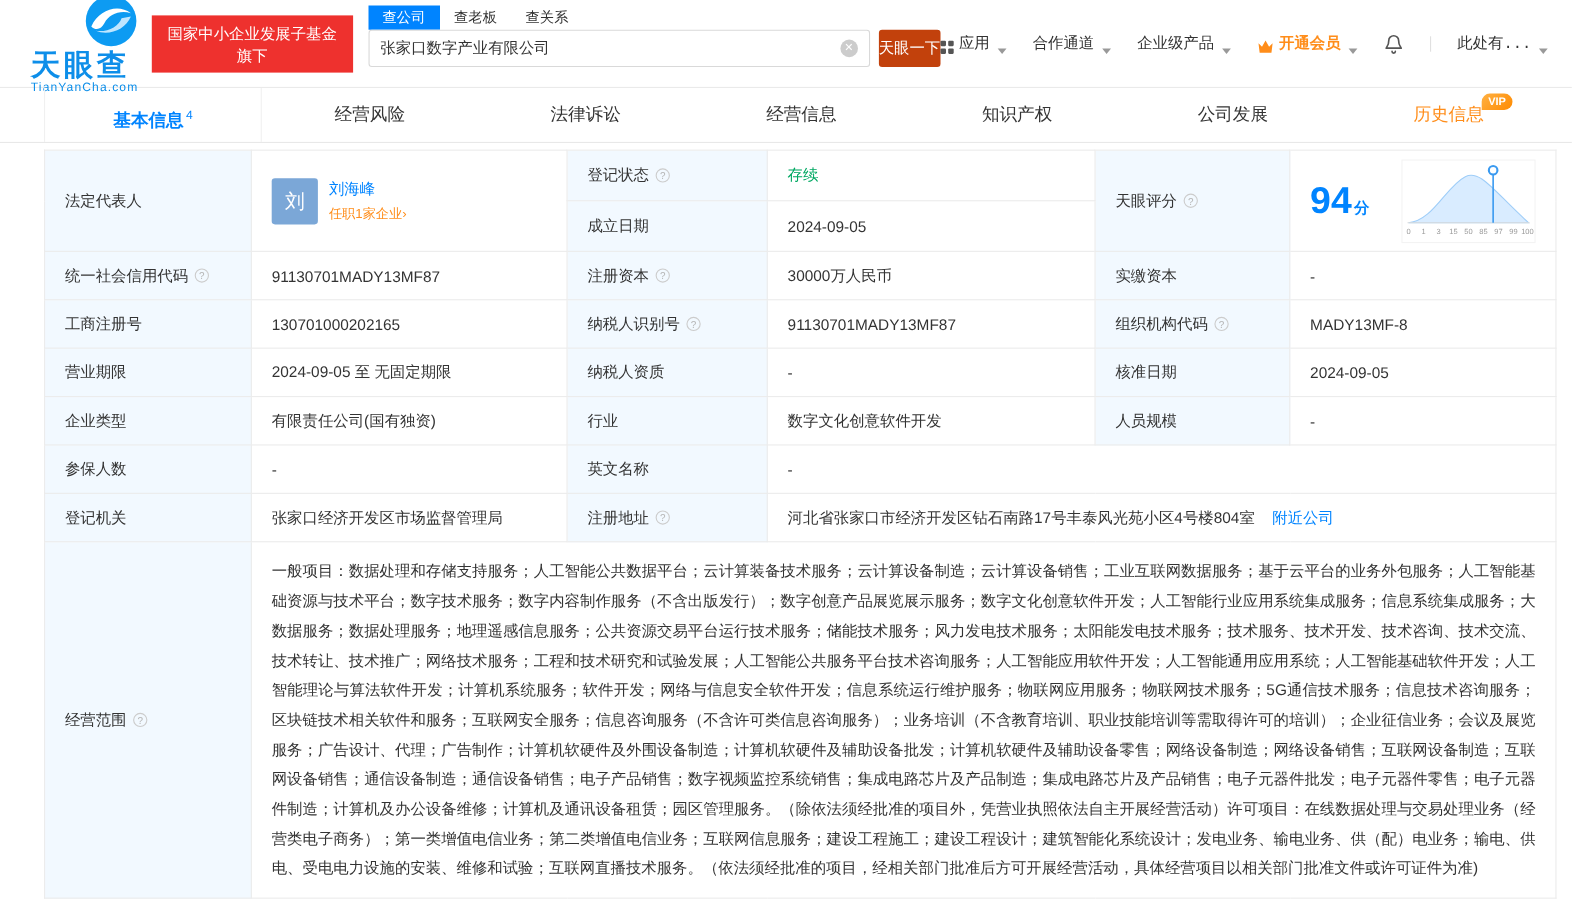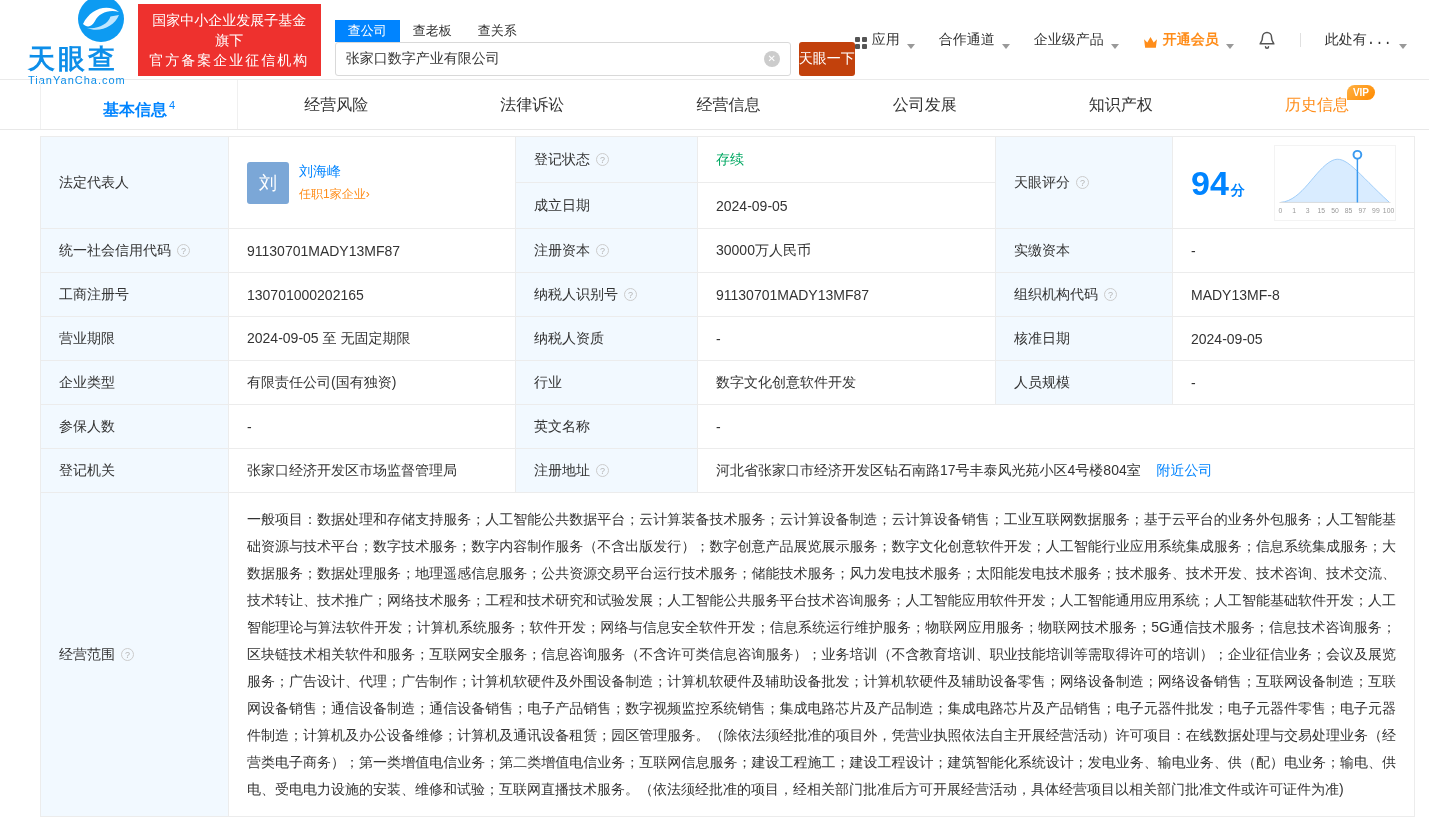--- a/index.html
+++ b/index.html
@@ -10,21 +10,21 @@
   .topbar { height:80px; display:flex; align-items:center; padding:0 22px;
     border-bottom:1px solid #eaeaea; background:#fff; }
   .logo { display:flex; align-items:flex-end; cursor:pointer;flex-direction:column; }
   .logo-text { margin-left:6px; }
   .logo-name { font-size:27px; font-weight:bold; color:#0d8ee9; letter-spacing:3px; line-height:30px; }
   .logo-domain { font-size:11px; color:#0d8ee9; letter-spacing:1px; }
   .gov-badge { margin-left:12px; background:#ee312e; color:#fff; width:198px; padding:6px 8px;
     text-align:center; font-size:14px; line-height:20px; }
   .gov-badge .l2 { letter-spacing:2px; }
 
-  .search-area { margin-left:14px; height:80px; padding-top:20px; }
+  .search-area { margin-left:14px; height:80px; padding-top:5px; }
   .search-tabs { display:flex; height:22px; }
   .search-tab { font-size:13px; padding:0 13px; line-height:22px; cursor:pointer; color:#333; }
   .search-tab.active { background:#0084ff; color:#fff; }
   .search-row { display:flex; margin-top:0; align-items:center; }
   .search-box { width:456px; height:34px; border:1px solid #d9d9d9; border-radius:3px;
     display:flex; align-items:center; padding:0 10px; background:#fff; }
   .search-input { flex:1; border:none; outline:none; font-size:14px; color:#333; background:transparent;
     font-family:inherit; }
   .clear-icon { width:16px; height:16px; border-radius:50%; background:#ccc; color:#fff;
     font-size:10px; line-height:16px; text-align:center; cursor:pointer; flex:0 0 16px; }
@@ -90,21 +90,20 @@
       <path d="M43 21 C38 33 23 39 11 34 C22 35.5 32 30 34.5 22.5 Z" fill="#bfe6ff"></path>
     </svg>
     <div class="logo-text">
       <div class="logo-name">天眼查</div>
       <div class="logo-domain">TianYanCha.com</div>
     </div>
   </div>
 
   <div class="gov-badge">
     <div class="l1">国家中小企业发展子基金旗下</div>
-    <div class="l2">官方备案企业征信机构</div>
   </div>
 
   <div class="search-area">
     <div class="search-tabs">
       <div class="search-tab active">查公司</div>
       <div class="search-tab">查老板</div>
       <div class="search-tab">查关系</div>
     </div>
     <div class="search-row">
       <div class="search-box">
@@ -162,24 +161,24 @@
   <div class="main-tab">
     <span>经营风险</span>
   </div>
   <div class="main-tab">
     <span>法律诉讼</span>
   </div>
   <div class="main-tab">
     <span>经营信息</span>
   </div>
   <div class="main-tab">
+    <span>知识产权</span>
+  </div>
+  <div class="main-tab">
     <span>公司发展</span>
-  </div>
-  <div class="main-tab">
-    <span>知识产权</span>
   </div>
   <div class="main-tab history">
     <span>历史信息</span>
     <span class="vip-badge">VIP</span>
   </div>
 </nav>
 
 <main class="content">
   <table class="info-table">
     <colgroup>

